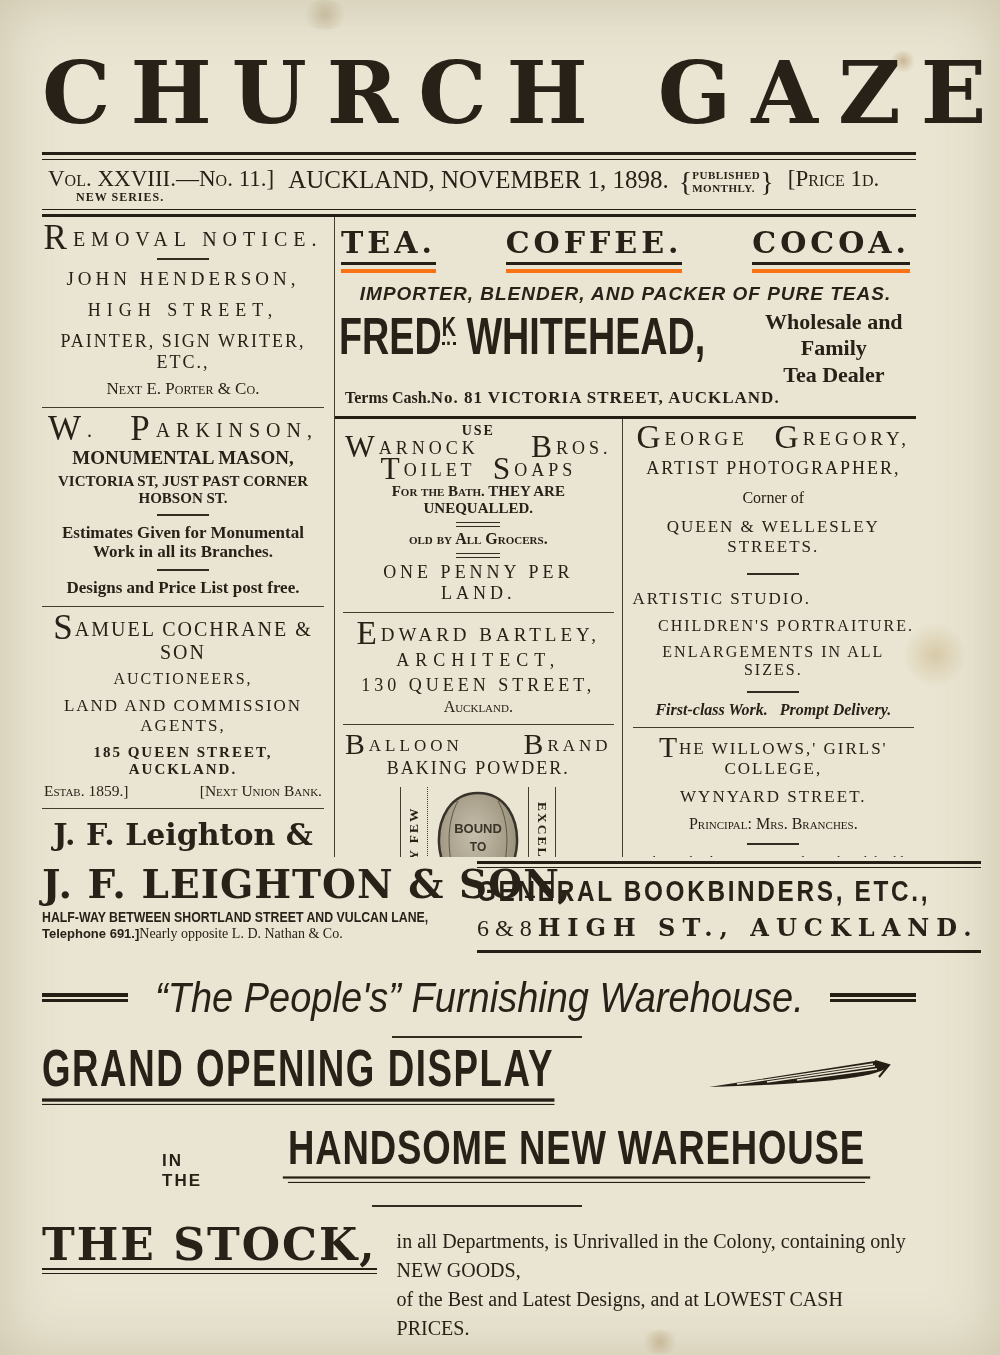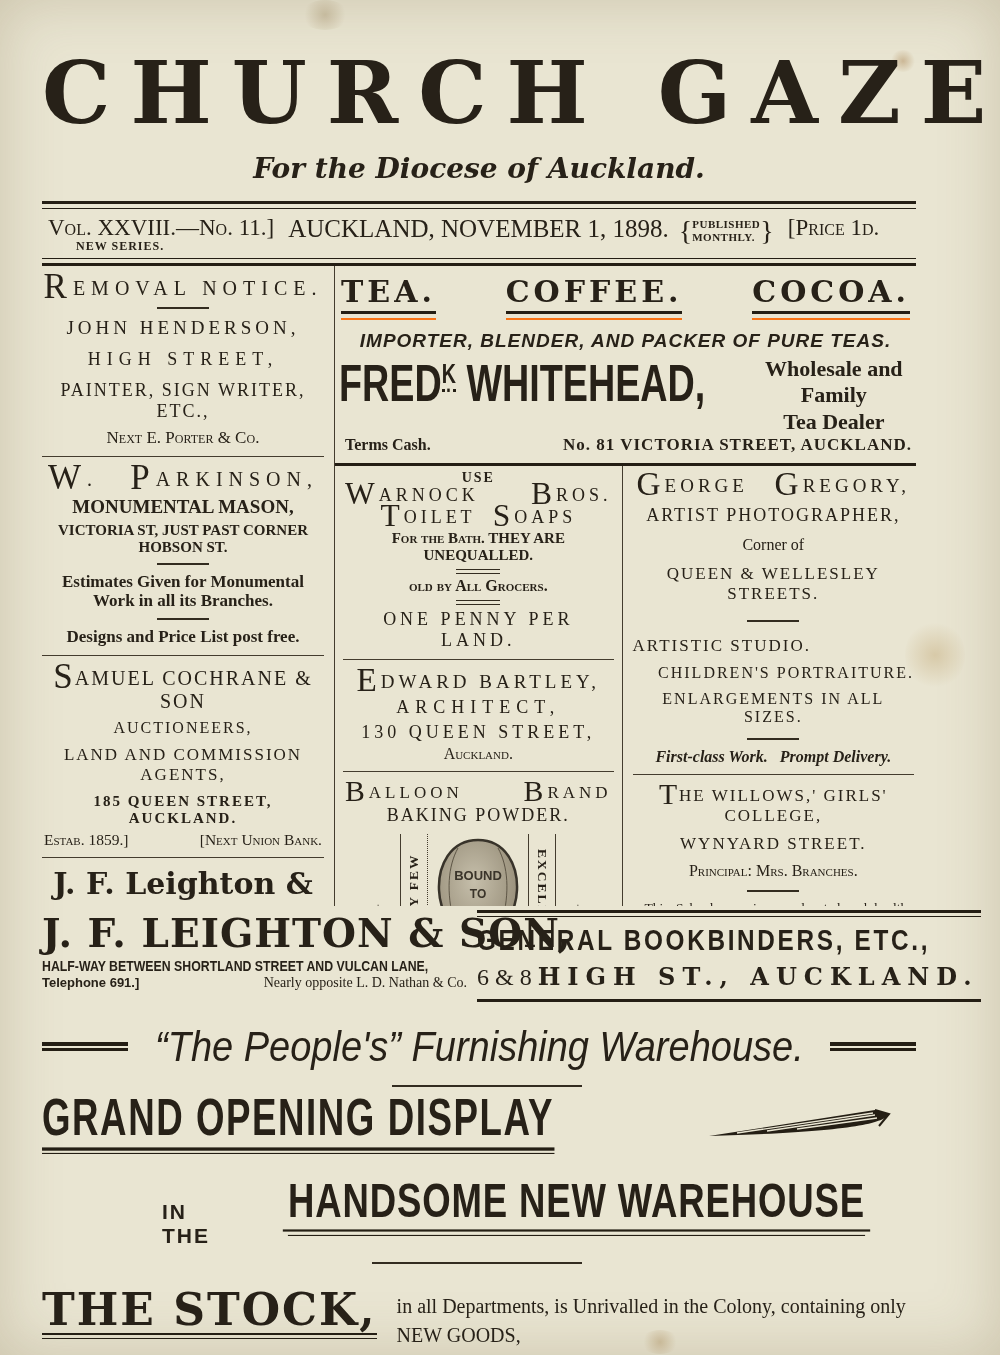--- a/index.html
+++ b/index.html
@@ -33,79 +33,79 @@
   .col-main{flex:1;display:flex;flex-direction:column;}
   .ad{text-align:center;}
   .dc{font-size:1.75em;line-height:.75;vertical-align:-0.1em;}
   .smc{font-variant:small-caps;}
   .hr{border-top:1px solid #443c2e;margin:8px 0;}
   .shr{width:52px;margin:7px auto;border-top:2px solid #332c20;}
   .shr2{width:44px;margin:5px auto;height:3px;border-top:1px solid #332c20;border-bottom:1px solid #332c20;}
   
   .teabar{display:flex;justify-content:space-between;padding:8px 6px 0 6px;}
   .teaword{font-family:"DejaVu Serif",serif;font-weight:bold;font-size:30px;letter-spacing:4px;
-    border-bottom:2px solid #f97316;padding-bottom:4px;}
+    border-bottom:4px solid #f97316;padding-bottom:4px;}
   .teaword>span{display:inline-block;border-bottom:3px solid #241e14;padding-bottom:2px;}
   .tagline{font-family:"Liberation Sans",sans-serif;font-style:italic;font-weight:bold;
     font-size:19px;letter-spacing:1px;margin-top:10px;text-align:center;}
   .fredrow{display:flex;align-items:flex-start;padding:4px 4px 0 4px;}
   .fredname{font-family:"Liberation Sans",sans-serif;font-weight:bold;font-size:46px;
     transform:scale(.82,1.12);transform-origin:left center;white-space:nowrap;letter-spacing:0px;}
   .fredname sup{font-size:24px;border-bottom:3px dotted #241e14;}
   .wholesale{font-size:22px;font-weight:bold;text-align:center;flex:1;line-height:1.2;margin-left:-30px;}
   .termsrow{display:flex;padding:0 4px 8px 10px;align-items:baseline;}
   .terms{font-size:16px;font-weight:bold;}
-  .victoria{flex:1;text-align:right;font-size:17px;font-weight:bold;letter-spacing:1px;}
+  .victoria{flex:1;text-align:left;font-size:17px;font-weight:bold;letter-spacing:1px;}
   .thick{border-top:3px solid #241e14;}
   .twocols{display:flex;flex:1;}
   .col-mid{width:49.5%;border-right:1px solid #443c2e;padding:0 8px;box-sizing:border-box;}
   .col-right{flex:1;padding:0 2px 0 10px;box-sizing:border-box;}
   
   .ballrow{display:flex;align-items:center;justify-content:center;margin-top:6px;}
   .vert{font-size:13.5px;font-weight:bold;letter-spacing:2px;white-space:nowrap;
     writing-mode:vertical-rl;height:200px;display:flex;align-items:center;justify-content:center;padding:0 5px;}
   .vl{transform:rotate(180deg);border-left:1px dotted #443c2e;border-right:1px solid #443c2e;}
   .vr{border-left:1px solid #443c2e;border-right:1px solid #443c2e;}
   .fleur{margin:0 6px;}
   
   .para{font-size:13.5px;text-align:justify;line-height:1.2;text-indent:12px;margin:5px 0 0 0;}
   
   .bookb{display:flex;margin-top:4px;}
   .bb-left{width:435px;}
   .bb-name{font-family:"DejaVu Serif",serif;font-weight:bold;font-size:39px;white-space:nowrap;letter-spacing:1px;}
   .bb-half{font-family:"Liberation Sans",sans-serif;font-weight:bold;font-size:14px;
     transform:scale(.88,1.05);transform-origin:left;white-space:nowrap;margin-top:2px;}
-  .bb-telrow{display:flex;justify-content:space-between;font-size:14px;margin-top:1px;padding-right:10px;}
+  .bb-telrow{display:flex;font-size:14px;margin-top:1px;padding-right:10px;}
   .bb-right{flex:1;}
   .bb-rule2{border-top:3px solid #241e14;border-bottom:1px solid #241e14;height:3px;}
   .bb-general{font-family:"Liberation Sans",sans-serif;font-weight:bold;font-size:27px;
     letter-spacing:3px;transform:scale(.9,1.1);transform-origin:left;white-space:nowrap;margin-top:8px;}
   .bb-high{font-size:24px;margin-top:6px;white-space:nowrap;}
   .bb-high .wide{font-family:"DejaVu Serif",serif;font-weight:bold;letter-spacing:7px;}
   .bb-thick{border-top:3px solid #241e14;margin-top:8px;}
   
   .peoples{display:flex;align-items:center;justify-content:center;margin-top:22px;}
   .dd{width:96px;height:9px;border-top:4px solid #241e14;border-bottom:3px solid #241e14;box-sizing:border-box;}
   .peoples-text{font-family:"Liberation Sans",sans-serif;font-style:italic;font-size:40px;
     margin:0 10px;white-space:nowrap;transform:scale(.95,1.05);}
   .midrule{width:190px;border-top:2px solid #332c20;margin:16px 0 6px 350px;}
   .grandrow{display:flex;align-items:flex-end;margin-top:2px;}
   .grand{font-family:"Liberation Sans",sans-serif;font-weight:bold;font-size:47px;
     letter-spacing:2px;transform:scale(.78,1.1);transform-origin:left bottom;white-space:nowrap;
     border-bottom:1px solid #241e14;padding-bottom:5px;position:relative;}
   .grand::after{content:"";position:absolute;left:0;right:0;bottom:2px;border-top:3px solid #241e14;}
   .wedge{margin:0 0 14px 8px;}
   .wh-row{display:flex;align-items:baseline;justify-content:center;margin-top:14px;padding-left:120px;}
-  .inthe{font-family:"Liberation Sans",sans-serif;font-weight:bold;font-size:21px;letter-spacing:2px;margin-right:26px;margin-top:32px;}
+  .inthe{font-family:"Liberation Sans",sans-serif;font-weight:bold;font-size:17px;letter-spacing:2px;margin-right:26px;margin-top:32px;}
   .handsome{font-family:"Liberation Sans",sans-serif;font-weight:bold;font-size:43px;
     letter-spacing:1px;transform:scale(.85,1.1);transform-origin:center bottom;white-space:nowrap;
     border-bottom:1px solid #241e14;padding-bottom:6px;position:relative;}
   .handsome::after{content:"";position:absolute;left:-6px;right:-6px;bottom:3px;border-top:2px solid #241e14;}
   .midrule2{width:210px;border-top:2px solid #332c20;margin:14px 0 0 330px;}
-  .stockrow{display:flex;align-items:flex-start;margin-top:24px;}
+  .stockrow{display:flex;align-items:flex-start;margin-top:16px;}
   .stock-big{font-family:"DejaVu Serif",serif;font-weight:bold;font-size:44px;letter-spacing:2px;
     white-space:nowrap;border-bottom:1px solid #241e14;padding-bottom:6px;position:relative;line-height:1;}
   .stock-big::after{content:"";position:absolute;left:0;right:0;bottom:3px;border-top:2px solid #241e14;}
   .stock-para{font-size:20px;margin:4px 0 0 20px;line-height:1.45;}
   .inspect{display:flex;align-items:center;justify-content:flex-start;margin:10px 0 0 430px;
     font-family:"Liberation Sans",sans-serif;font-weight:bold;font-size:21px;letter-spacing:2px;}
   .hand{font-size:30px;margin-right:8px;line-height:.8;}
   .b{font-weight:bold;}
   .it{font-style:italic;}
   .ls1{letter-spacing:2px;} .ls2{letter-spacing:4px;} .ls3{letter-spacing:6px;}
@@ -120,21 +120,20 @@
 
 <div class="page">
   <div class="stain s1"></div>
   <div class="stain s2"></div>
   <div class="stain s3"></div>
   <div class="stain s4"></div>
 
   <div class="content">
 
     <div class="mast-title">CHURCH GAZETTE</div>
-    <div class="mast-sub">For the Diocese of Auckland.</div>
     <div class="rule2"></div>
 
     <div class="volrow">
       <div>
         <span class="volbox">Vol. XXVIII.—No. 11.]</span>
         <div class="newseries smc">NEW SERIES.</div>
       </div>
       <span class="dateline">AUCKLAND, NOVEMBER 1, 1898.</span>
       <span class="pub">
         <span class="brace">{</span>

